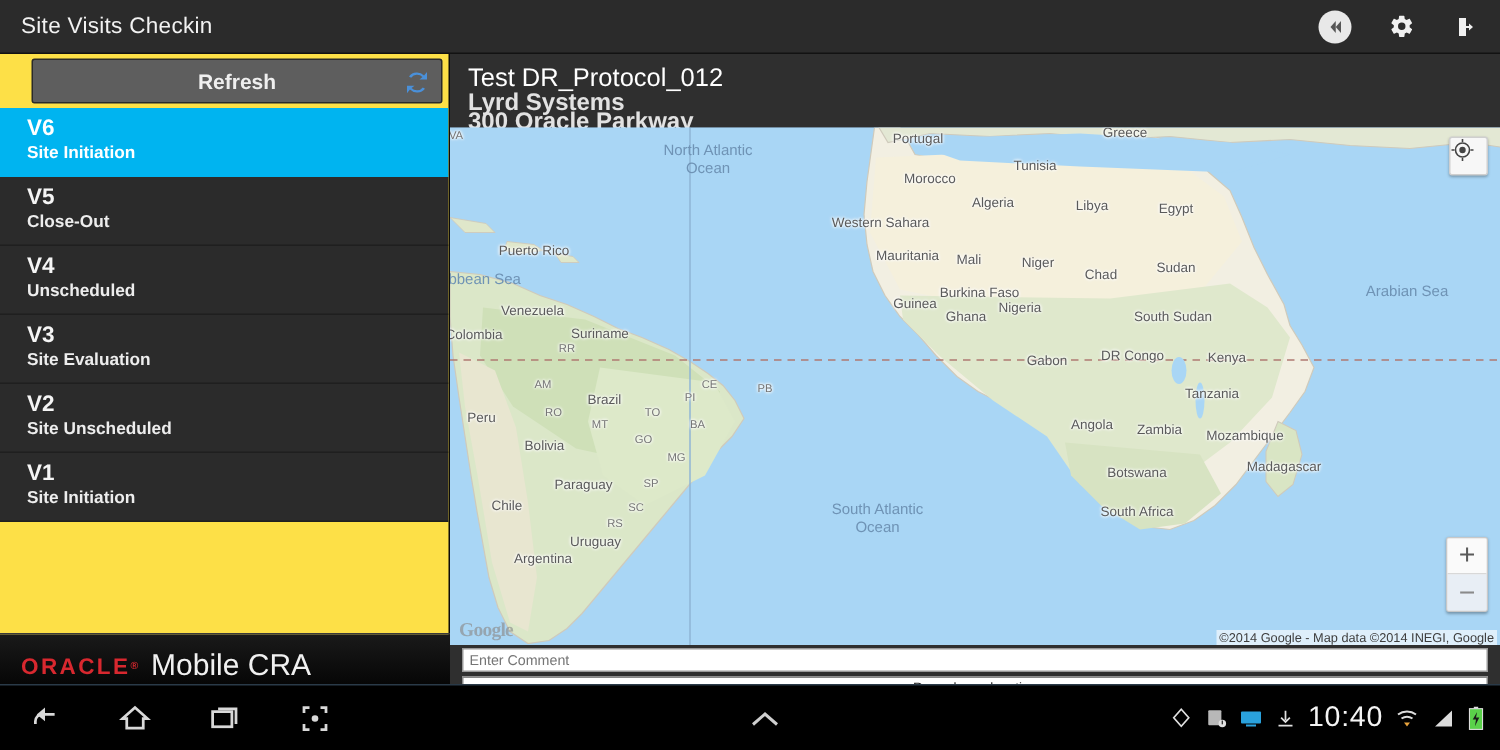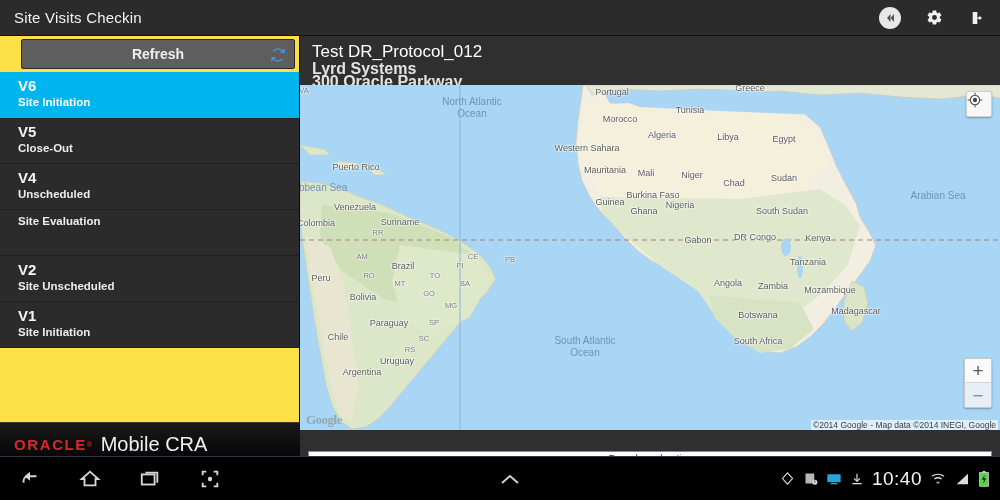--- a/index.html
+++ b/index.html
@@ -201,20 +201,21 @@
       </div>
       <div class="vitem">
         <div class="code">V5</div>
         <div class="sub">Close-Out</div>
       </div>
       <div class="vitem">
         <div class="code">V4</div>
         <div class="sub">Unscheduled</div>
       </div>
       <div class="vitem">
+        <div class="code">V3</div>
         <div class="sub">Site Evaluation</div>
       </div>
       <div class="vitem">
         <div class="code">V2</div>
         <div class="sub">Site Unscheduled</div>
       </div>
       <div class="vitem">
         <div class="code">V1</div>
         <div class="sub">Site Initiation</div>
       </div>
@@ -375,20 +376,21 @@
       <div class="zoomctl">
         <div class="zin">+</div>
         <div class="zout">−</div>
       </div>
 
       <div class="gwatermark">Google</div>
       <div class="attrib">©2014 Google - Map data ©2014 INEGI, Google</div>
     </div>
 
     <div class="form">
+      <input class="comment-input" type="text" placeholder="Enter Comment" style="">
       <button class="fbtn b1">Record your location</button>
       <button class="fbtn b2">Refresh your location</button>
       <div class="fhint">When you press record, your location will be stored in study record</div>
     </div>
   </div>
 
   <div class="navbar">
     <div class="nav-left">
       <span class="nav-ico">
         <svg width="22" height="22" viewBox="0 0 24 24">

